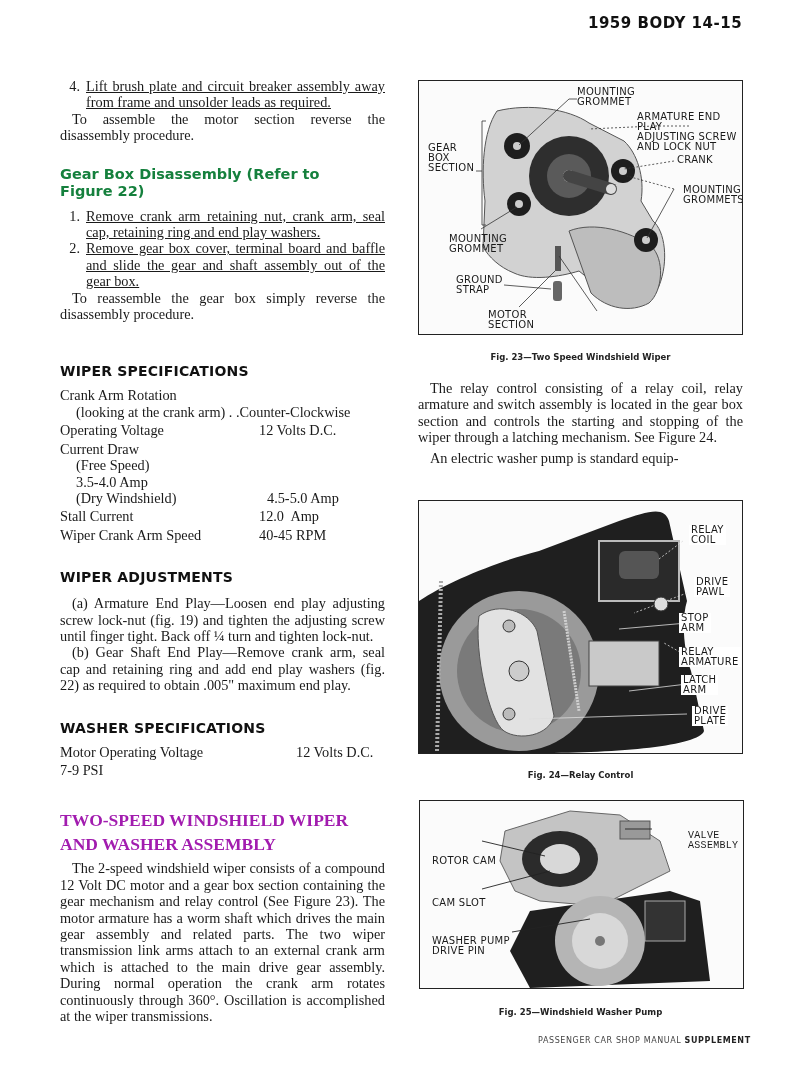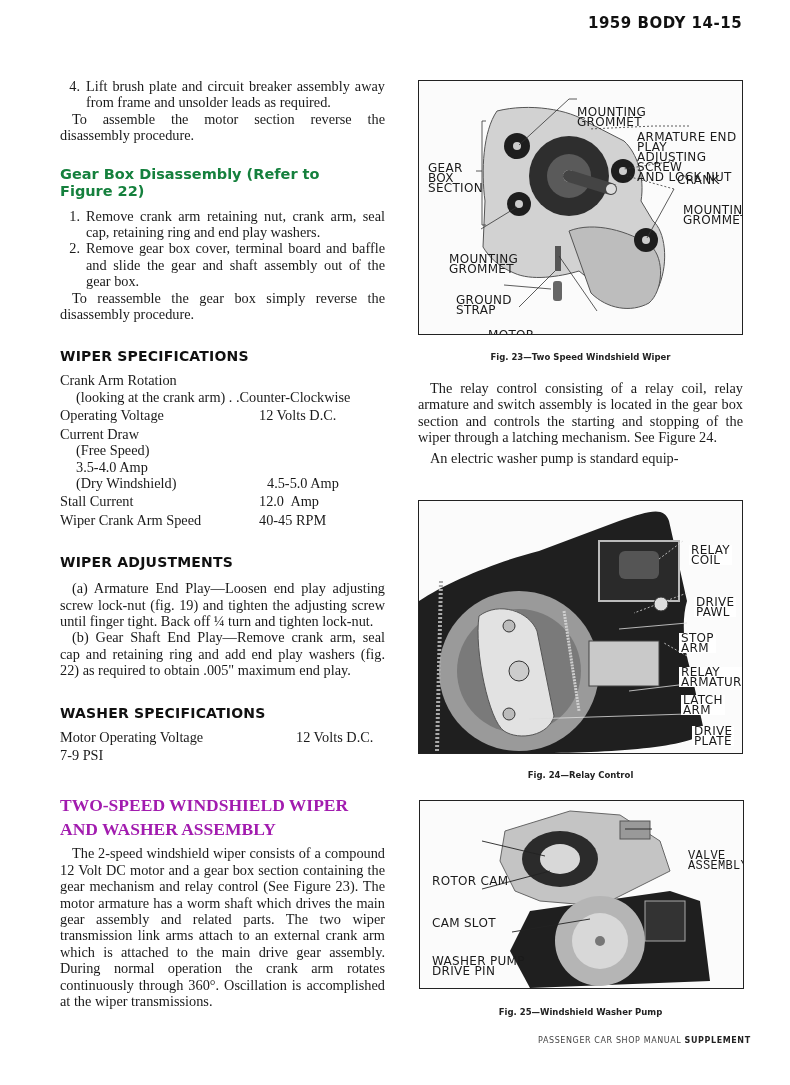--- a/index.html
+++ b/index.html
@@ -5,33 +5,33 @@
   html, body { margin: 0; padding: 0; background: #ffffff; }
   body { width: 790px; height: 1085px; position: relative; overflow: hidden; color: #1c1c1c; }
   .abs { position: absolute; }
 
   .page-header { left: 588px; top: 14px; font-family: "DejaVu Sans", sans-serif; font-weight: bold; font-size: 15px; letter-spacing: 0.5px; color: #111; }
 
   .col-left { left: 60px; top: 78px; width: 325px; font-family: "Liberation Serif", serif; font-size: 14.3px; line-height: 16.4px; color: #1a1a1a; }
   .para { text-align: justify; text-indent: 12px; margin: 0; }
   .list-item { display: flex; margin: 0; }
   .list-num { width: 20px; flex: none; text-align: right; padding-right: 6px; text-indent: 0; }
-  .list-text { flex: 1; text-align: justify; }
+  .list-text { flex: 1; text-align: justify; text-decoration: underline; }
 
   .h-sub { font-family: "DejaVu Sans", sans-serif; font-weight: bold; font-size: 14.5px; line-height: 17px; margin: 0; color: #15803d; }
   .h-sec { font-family: "DejaVu Sans", sans-serif; font-weight: bold; font-size: 14px; line-height: 16px; margin: 0; color: #111; letter-spacing: 0.2px; }
   .h-big { font-family: Liberation Serif, serif; font-weight: bold; font-size: 17.5px; line-height: 24px; text-align: left; margin: 0; color: #a21caf; }
 
   .spec-row { display: flex; }
   .spec-label { flex: none; }
   .spec-value { flex: none; }
 
   .figure { border: 1.5px solid #222; background: #fbfbfb; overflow: hidden; }
   .fig-caption { font-family: "DejaVu Sans", sans-serif; font-weight: bold; font-size: 8.5px; color: #222; text-align: center; }
-  .callout { font-family: "DejaVu Sans", sans-serif; font-size: 12px; line-height: 10px; color: #1a1a1a; letter-spacing: 0.3px; margin-top: 20px; }
+  .callout { font-family: "DejaVu Sans", sans-serif; font-size: 10px; line-height: 10px; color: #1a1a1a; letter-spacing: 0.3px; }
   .right-text { left: 418px; width: 325px; font-family: "Liberation Serif", serif; font-size: 14.3px; line-height: 16.4px; color: #1a1a1a; }
   .footer { left: 538px; top: 1036px; font-family: "DejaVu Sans", sans-serif; font-size: 8px; letter-spacing: 0.6px; color: #444; }
   .footer b { color: #222; }
 </style>
 </head>
 <body>
 
 <div class="abs page-header">1959 BODY 14-15</div>
 
 <div class="abs col-left">
@@ -47,21 +47,21 @@
       <span class="list-num">1.</span>
       <span class="list-text">Remove crank arm retaining nut, crank arm, seal cap, retaining ring and end play washers.</span>
     </div>
     <div class="list-item">
       <span class="list-num">2.</span>
       <span class="list-text">Remove gear box cover, terminal board and baffle and slide the gear and shaft assembly out of the gear box.</span>
     </div>
   </div>
   <p class="para">To reassemble the gear box simply reverse the disassembly procedure.</p>
 
-  <h3 class="h-sec" style="margin-top:26px;">WIPER SPECIFICATIONS</h3>
+  <h3 class="h-sec" style="margin-top:41px;">WIPER SPECIFICATIONS</h3>
   <div style="margin-top:8px;">
     <div class="spec-row">
         <span class="spec-label">Crank Arm Rotation</span>
       </div>
     <div class="spec-row" style="padding-left:16px;">
         <span class="spec-label">(looking at the crank arm) . .</span>
         <span class="spec-value">Counter-Clockwise</span>
       </div>
     <div class="spec-row" style="margin-top:2px;">
         <span class="spec-label" style="width:199px;">Operating Voltage</span>

